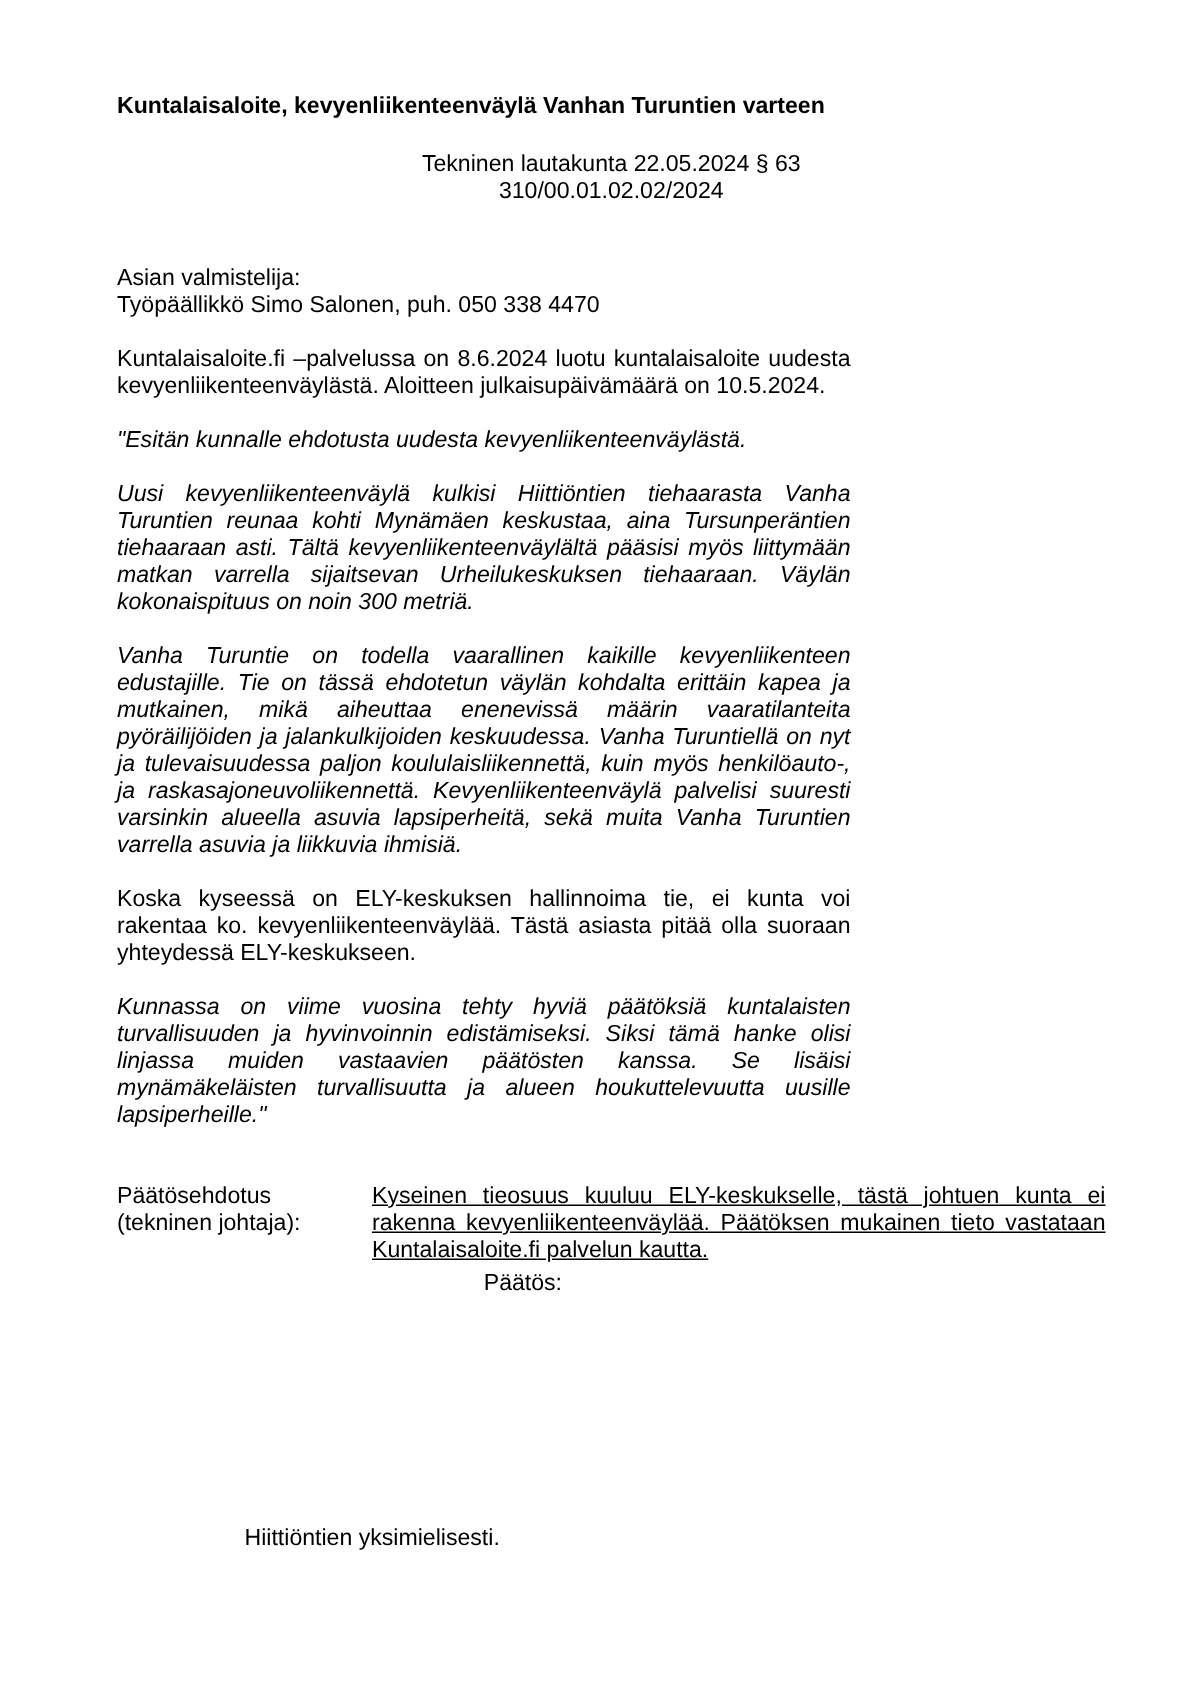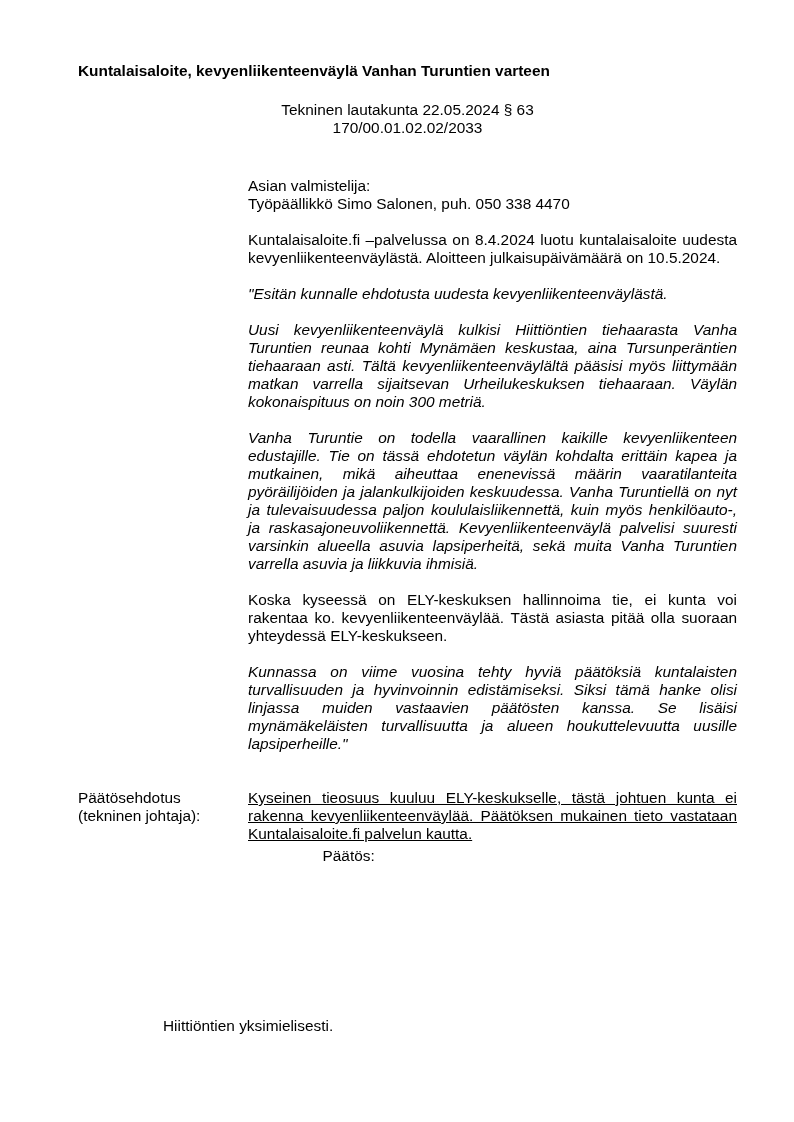--- a/index.html
+++ b/index.html
@@ -29,21 +29,20 @@
     line-height: 18px;
   }
   .meta {
     margin: 0 0 40px 0;
   }
   .meta-line {
     line-height: 18px;
     text-align: center;
   }
   .content {
-    margin-left: 170px;
     width: 489px;
   }
   .para {
     margin: 0 0 18px 0;
   }
   .just {
     text-align: justify;
   }
   .italic {
     font-style: italic;
@@ -74,31 +73,31 @@
 </style>
 </head>
 <body>
 
 <div class="page">
 
   <h1 class="doc-title">Kuntalaisaloite, kevyenliikenteenväylä Vanhan Turuntien varteen</h1>
 
   <div class="meta">
     <div class="meta-line">Tekninen lautakunta  22.05.2024 § 63</div>
-    <div class="meta-line">170/00.01.02.02/2033</div>
+    <div class="meta-line">310/00.01.02.02/2024</div>
   </div>
 
   <div class="content">
 
     <p class="para">
       <span class="line">Asian valmistelija:</span>
       <span class="line">Työpäällikkö Simo Salonen, puh. 050 338 4470</span>
     </p>
 
-    <p class="para just">Kuntalaisaloite.fi –palvelussa on 8.4.2024 luotu kuntalaisaloite uudesta kevyenliikenteenväylästä.  Aloitteen julkaisupäivämäärä on 10.5.2024.</p>
+    <p class="para just">Kuntalaisaloite.fi –palvelussa on 8.6.2024 luotu kuntalaisaloite uudesta kevyenliikenteenväylästä.  Aloitteen julkaisupäivämäärä on 10.5.2024.</p>
 
     <p class="para just italic">"Esitän kunnalle ehdotusta uudesta kevyenliikenteenväylästä.</p>
 
     <p class="para just italic">Uusi kevyenliikenteenväylä kulkisi Hiittiöntien tiehaarasta Vanha Turuntien reunaa kohti Mynämäen keskustaa, aina Tursunperäntien tiehaaraan asti. Tältä kevyenliikenteenväylältä pääsisi myös liittymään matkan varrella sijaitsevan Urheilukeskuksen tiehaaraan. Väylän kokonaispituus on noin 300 metriä.</p>
 
     <p class="para just italic">Vanha Turuntie on todella vaarallinen kaikille kevyenliikenteen edustajille. Tie on tässä ehdotetun väylän kohdalta erittäin kapea ja mutkainen, mikä aiheuttaa enenevissä määrin vaaratilanteita pyöräilijöiden ja jalankulkijoiden keskuudessa. Vanha Turuntiellä on nyt ja tulevaisuudessa paljon koululaisliikennettä, kuin myös henkilöauto-, ja raskasajoneuvoliikennettä. Kevyenliikenteenväylä palvelisi suuresti varsinkin alueella asuvia lapsiperheitä, sekä muita Vanha Turuntien varrella asuvia ja liikkuvia ihmisiä.</p>
 
     <p class="para just">Koska kyseessä on ELY-keskuksen hallinnoima tie, ei kunta voi rakentaa ko. kevyenliikenteenväylää.  Tästä asiasta pitää olla suoraan yhteydessä ELY-keskukseen.</p>
 
     <p class="para just italic">Kunnassa on viime vuosina tehty hyviä päätöksiä kuntalaisten turvallisuuden ja hyvinvoinnin edistämiseksi. Siksi tämä hanke olisi linjassa muiden vastaavien päätösten kanssa. Se lisäisi mynämäkeläisten turvallisuutta ja alueen houkuttelevuutta uusille lapsiperheille."</p>

